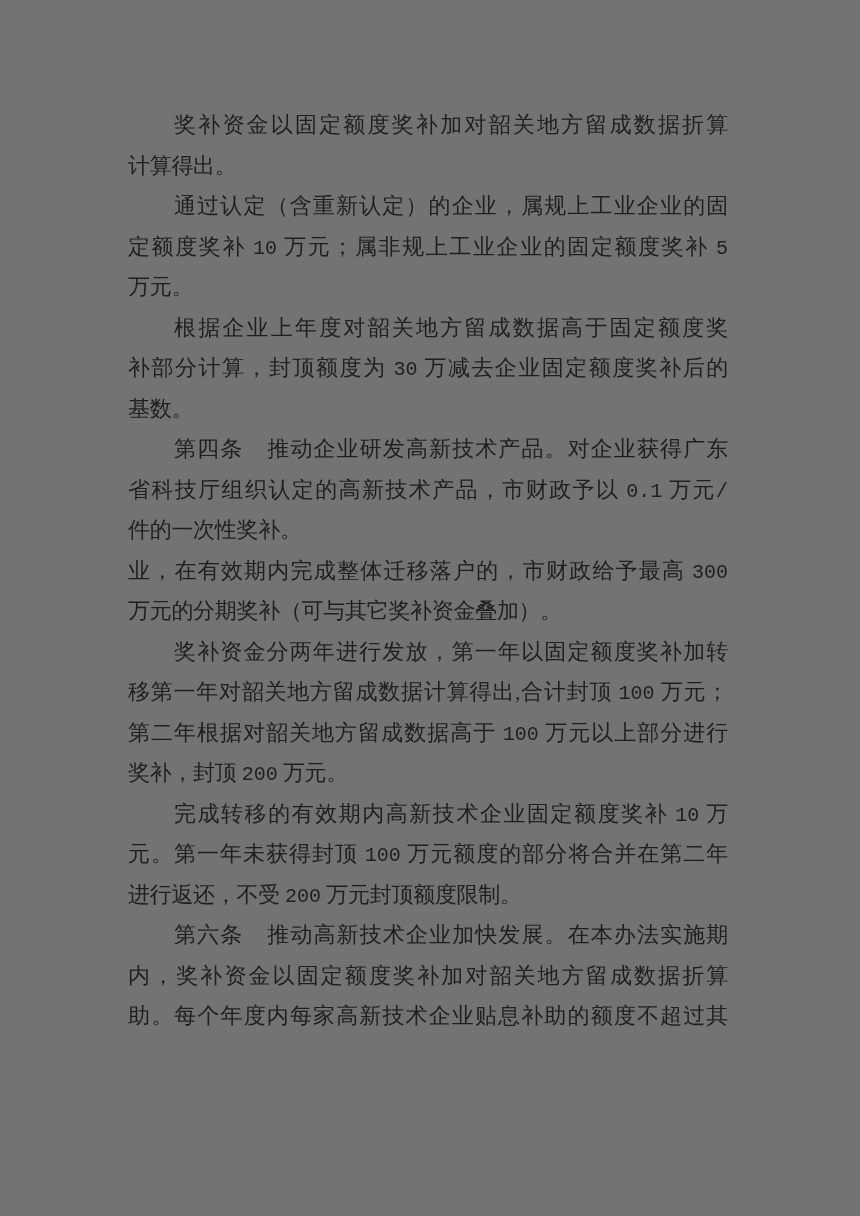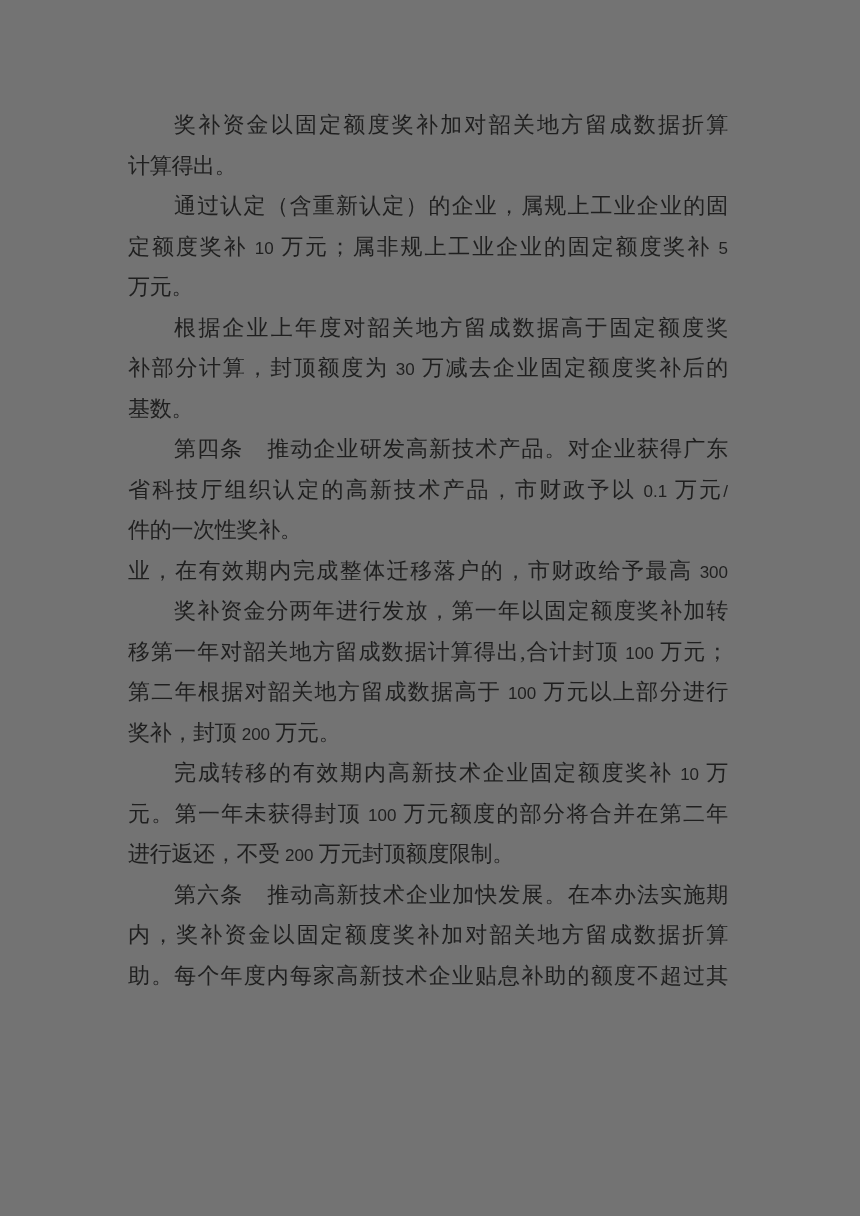--- a/index.html
+++ b/index.html
@@ -35,42 +35,43 @@
     text-align-last: justify;
   }
   .line.indent {
     text-indent: 46px;
   }
   .head {
     font-weight: normal;
     margin-right: 24px;
   }
   .num {
-    font-family: Liberation Sans, sans-serif;
-    font-size: 17px;
+    font-family: Liberation Mono, monospace;
+    font-size: 20px;
     letter-spacing: 0;
   }
 </style>
 </head>
 <body>
 
 <div class="page">
   <div class="textblock">
     <div class="line indent fill"><span class="lt">奖补资金以固定额度奖补加对韶关地方留成数据折算</span></div>
     <div class="line"><span class="lt">计算得出。</span></div>
     <div class="line indent fill"><span class="lt">通过认定（含重新认定）的企业，属规上工业企业的固</span></div>
     <div class="line fill"><span class="lt">定额度奖补 <span class="num">10</span> 万元；属非规上工业企业的固定额度奖补 <span class="num">5</span></span></div>
     <div class="line"><span class="lt">万元。</span></div>
     <div class="line indent fill"><span class="lt">根据企业上年度对韶关地方留成数据高于固定额度奖</span></div>
     <div class="line fill"><span class="lt">补部分计算，封顶额度为 <span class="num">30</span> 万减去企业固定额度奖补后的</span></div>
     <div class="line"><span class="lt">基数。</span></div>
     <div class="line indent fill"><b class="head">第四条</b><span class="lt">推动企业研发高新技术产品。对企业获得广东</span></div>
     <div class="line fill"><span class="lt">省科技厅组织认定的高新技术产品，市财政予以 <span class="num">0.1</span> 万元<span class="num">/</span></span></div>
     <div class="line"><span class="lt">件的一次性奖补。</span></div>
     <div class="line fill"><span class="lt">业，在有效期内完成整体迁移落户的，市财政给予最高 <span class="num">300</span></span></div>
+    <div class="line"><span class="lt">万元的分期奖补（可与其它奖补资金叠加）。</span></div>
     <div class="line indent fill"><span class="lt">奖补资金分两年进行发放，第一年以固定额度奖补加转</span></div>
     <div class="line fill"><span class="lt">移第一年对韶关地方留成数据计算得出,合计封顶 <span class="num">100</span> 万元；</span></div>
     <div class="line fill"><span class="lt">第二年根据对韶关地方留成数据高于 <span class="num">100</span> 万元以上部分进行</span></div>
     <div class="line"><span class="lt">奖补，封顶 <span class="num">200</span> 万元。</span></div>
     <div class="line indent fill"><span class="lt">完成转移的有效期内高新技术企业固定额度奖补 <span class="num">10</span> 万</span></div>
     <div class="line fill"><span class="lt">元。第一年未获得封顶 <span class="num">100</span> 万元额度的部分将合并在第二年</span></div>
     <div class="line"><span class="lt">进行返还，不受 <span class="num">200</span> 万元封顶额度限制。</span></div>
     <div class="line indent fill"><b class="head">第六条</b><span class="lt">推动高新技术企业加快发展。在本办法实施期</span></div>
     <div class="line fill"><span class="lt">内，奖补资金以固定额度奖补加对韶关地方留成数据折算</span></div>
     <div class="line fill"><span class="lt">助。每个年度内每家高新技术企业贴息补助的额度不超过其</span></div>

